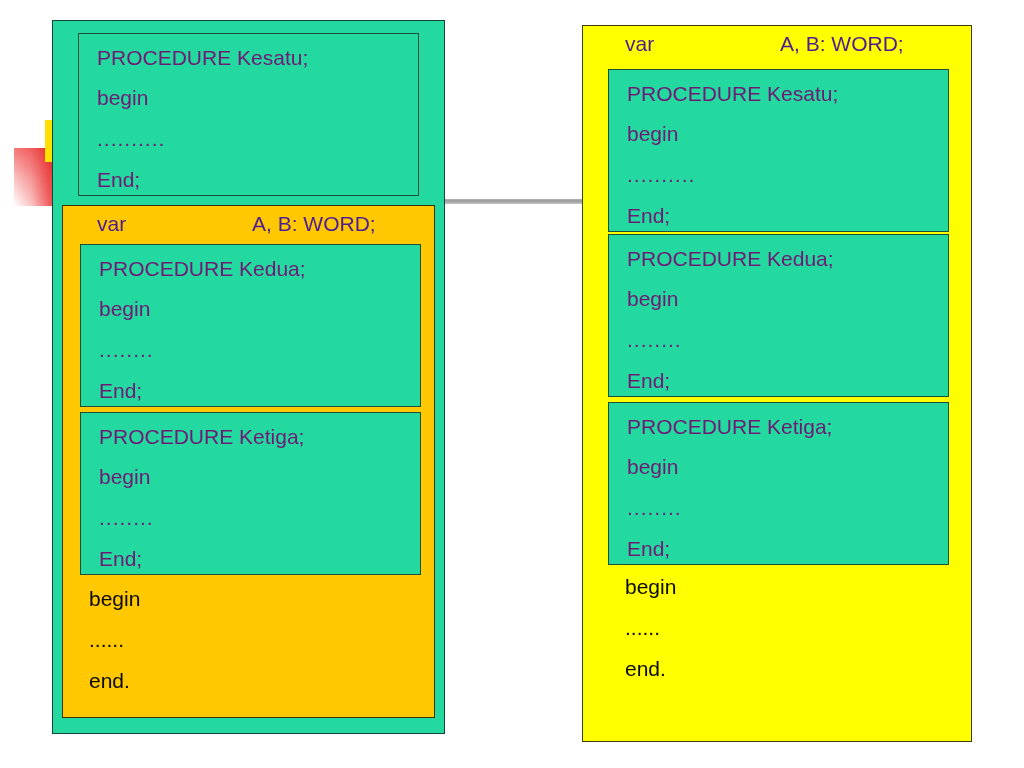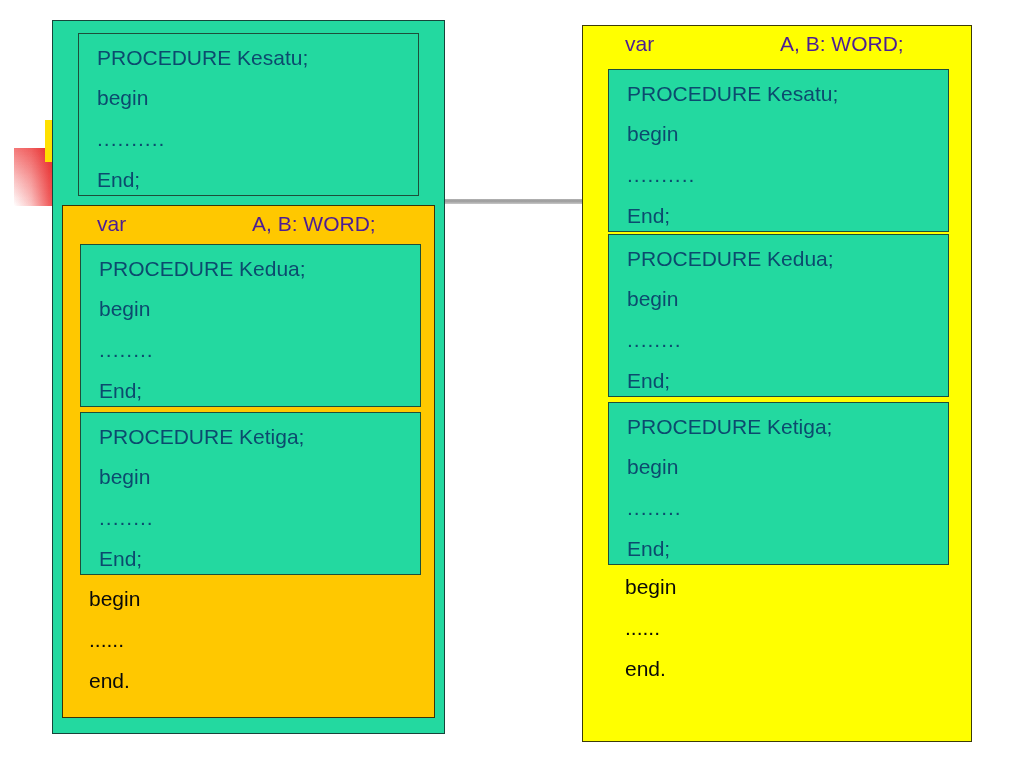--- a/index.html
+++ b/index.html
@@ -56,21 +56,21 @@
   
   .code-box {
     box-sizing: border-box;
     border: 1px solid #1d4f3a;
     background: #23d9a0;
     padding: 4px 0 6px 0;
   }
   .code-line {
     font-size: 21px;
     line-height: 40px;
-    color: #0c4a6e;
+    color: #701a75;
     padding-left: 18px;
     white-space: pre;
   }
   .code-line.dots {
     font-size: 21px;
     line-height: 42px;
     letter-spacing: 1px;
   }
 
   

